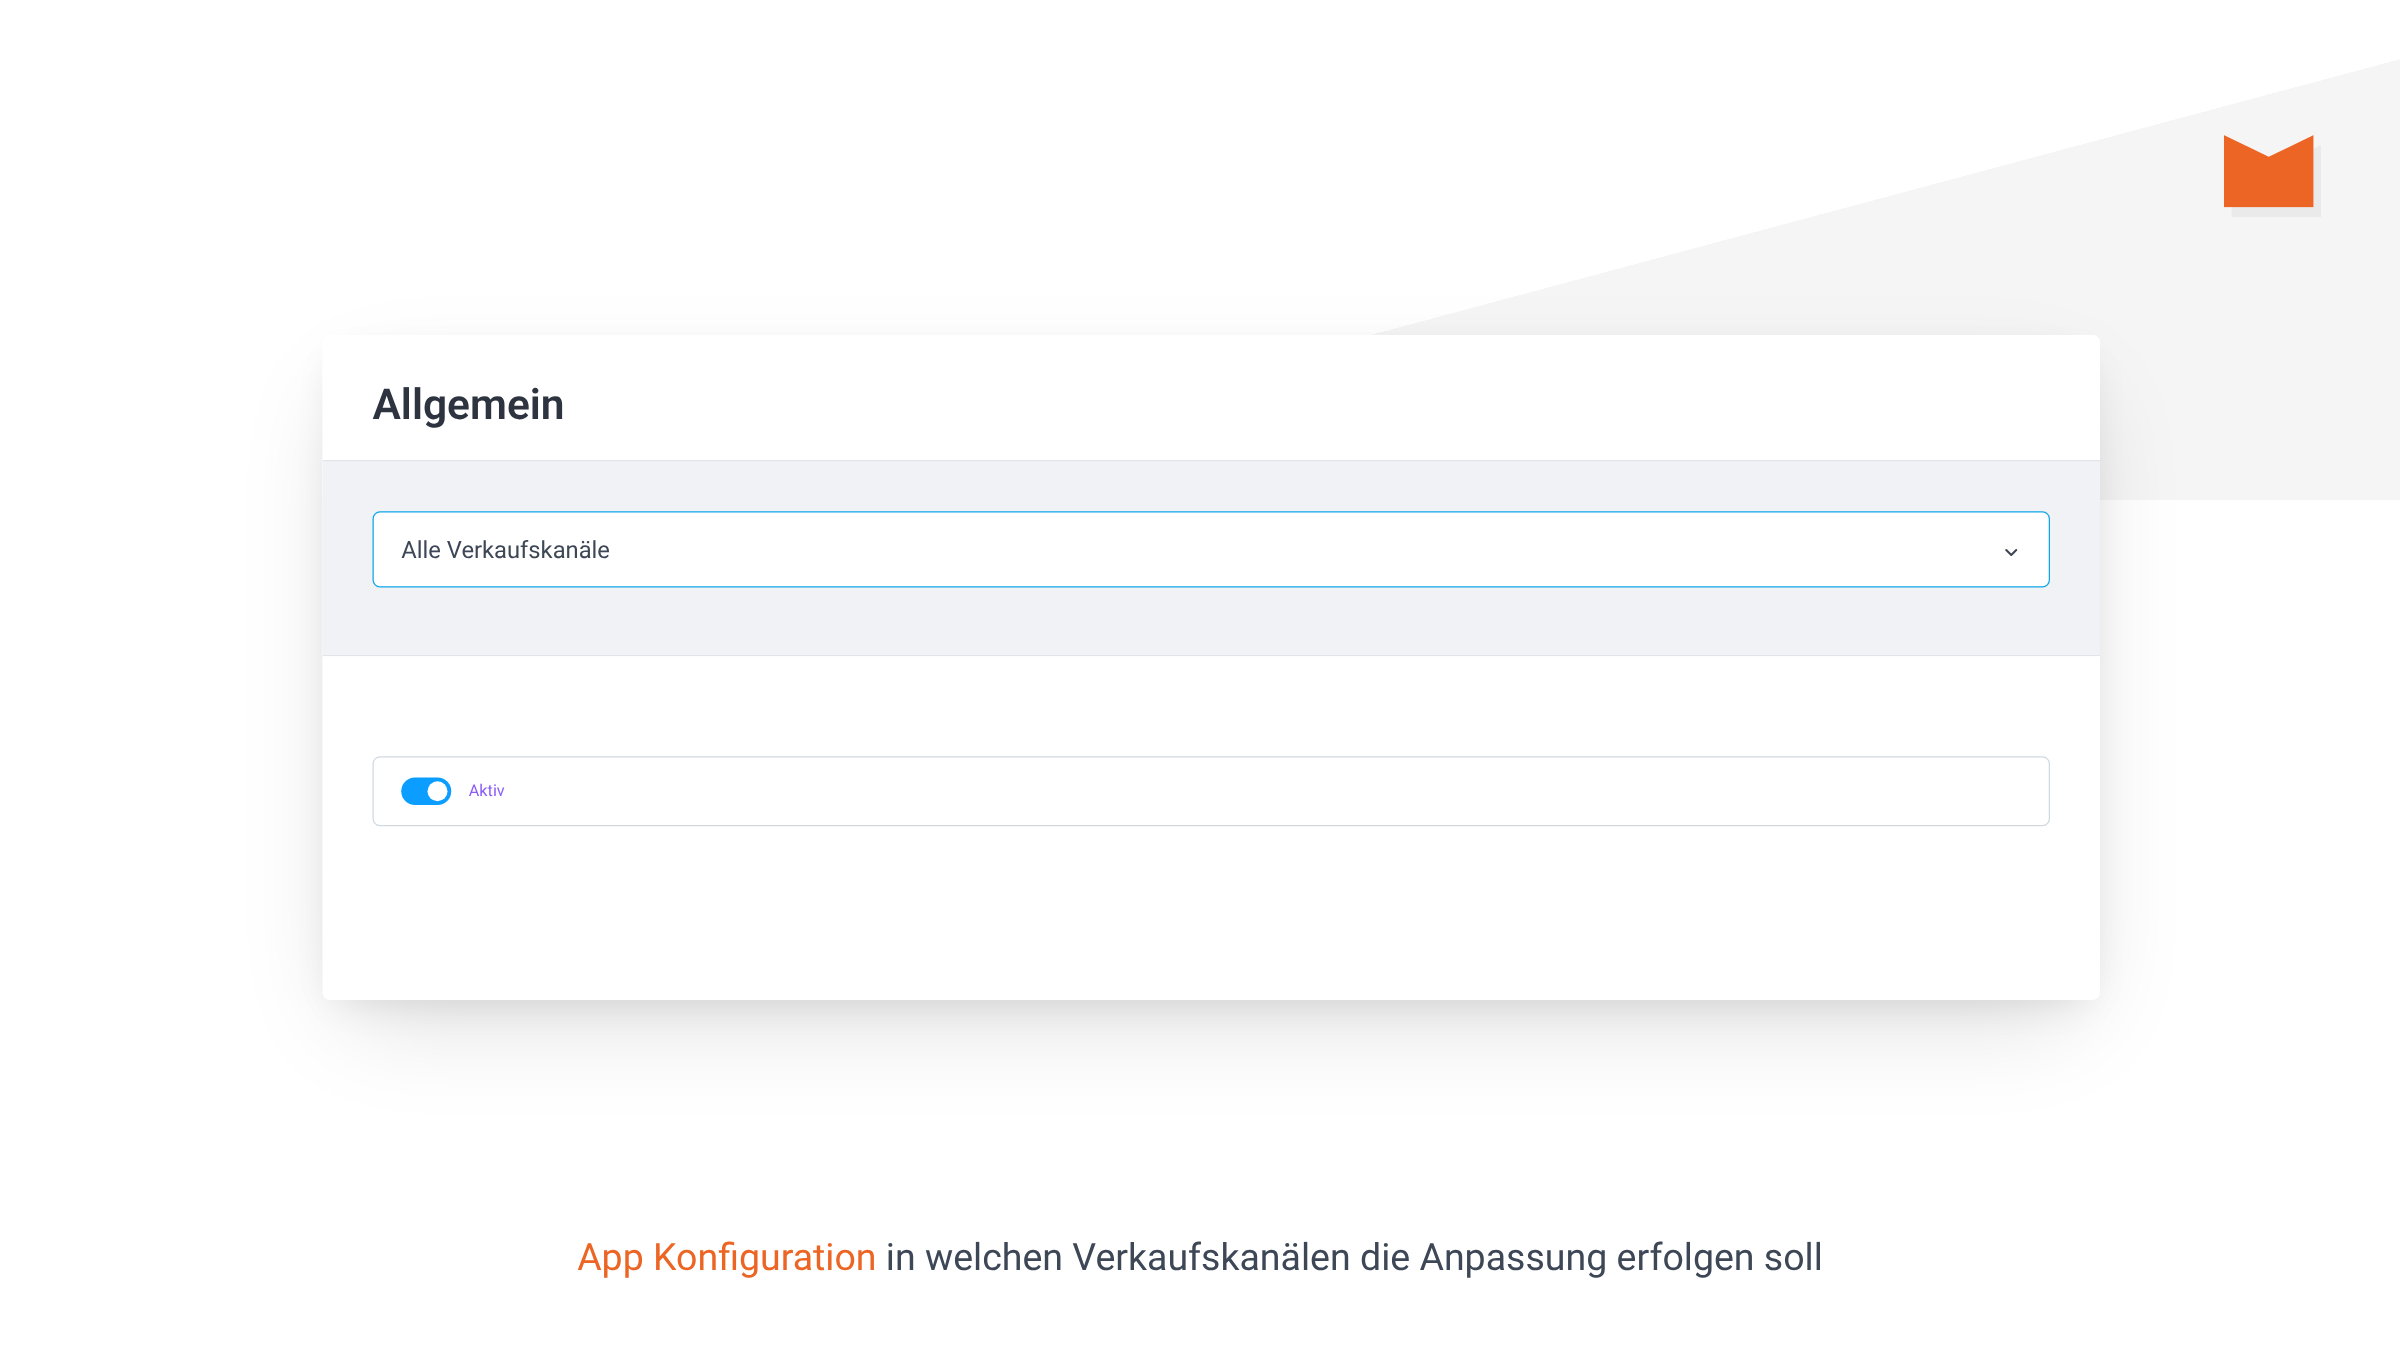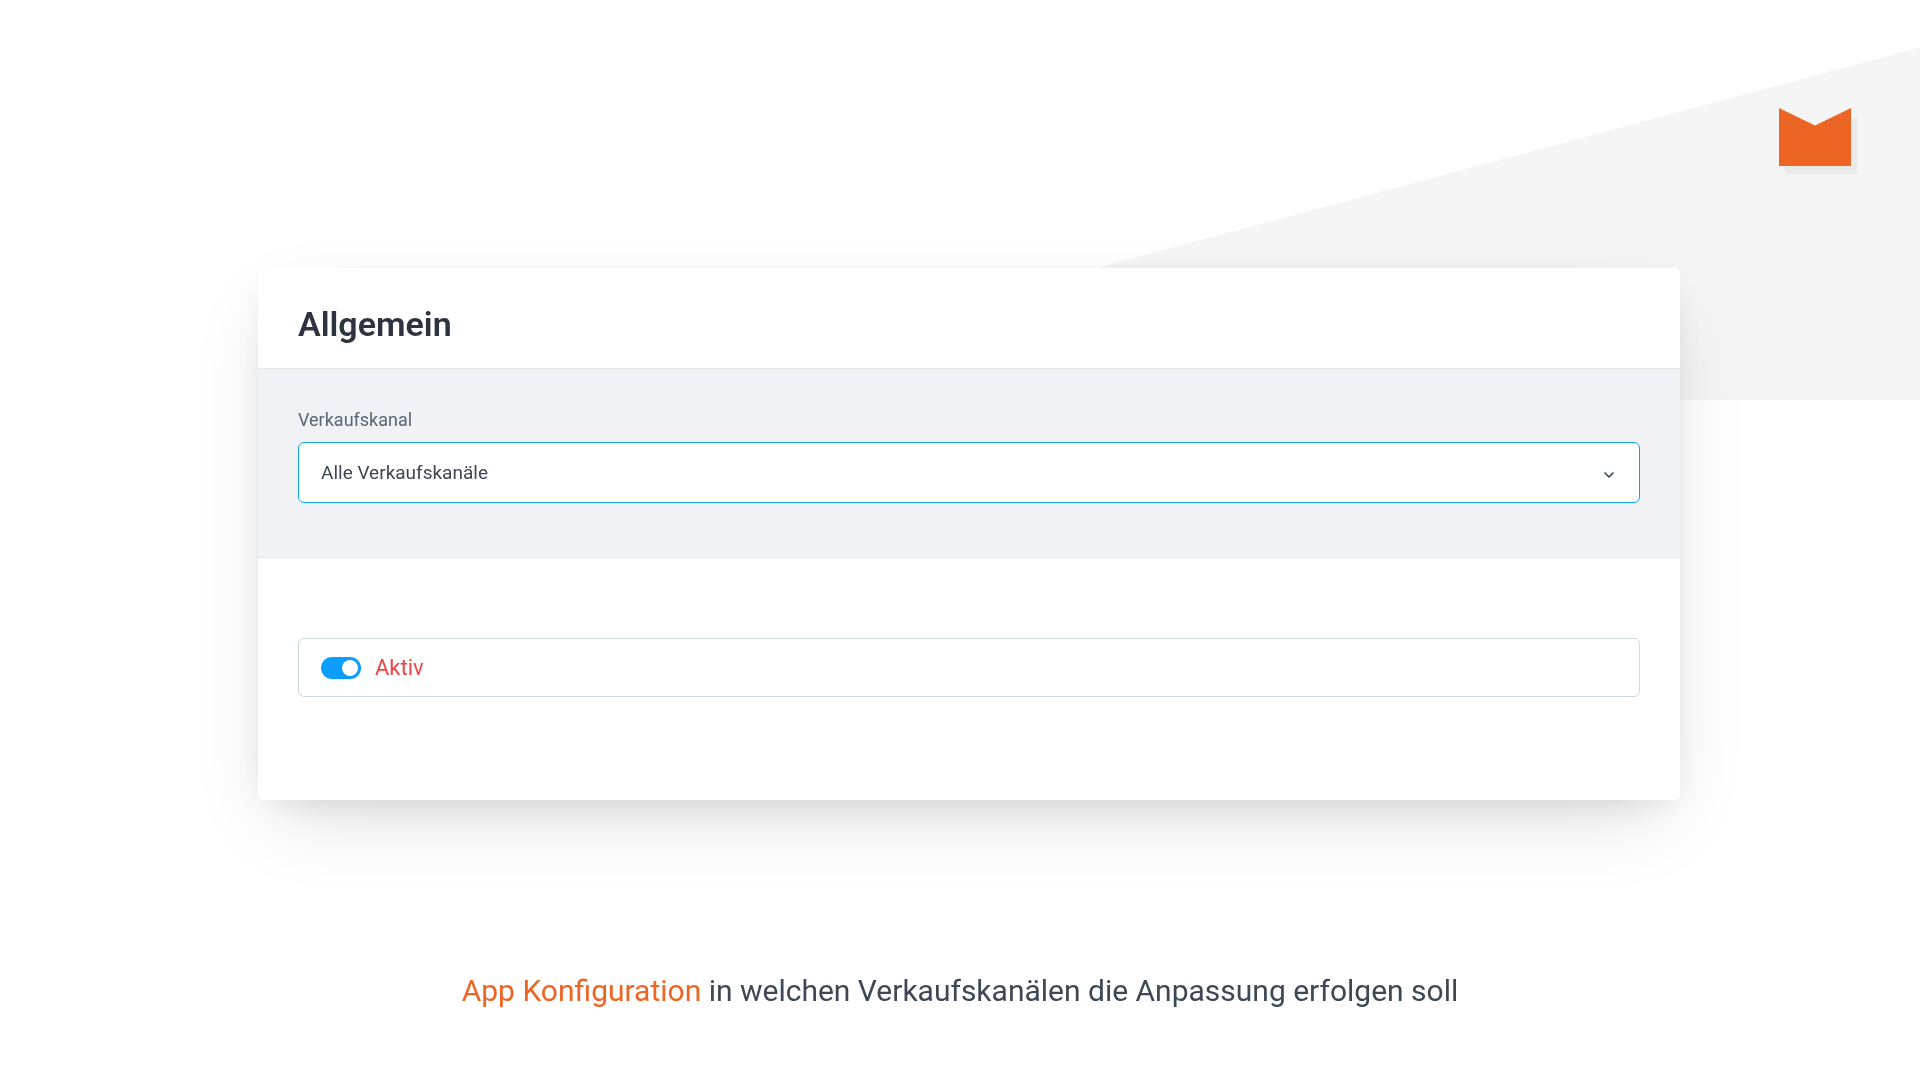--- a/index.html
+++ b/index.html
@@ -146,27 +146,27 @@
       position: absolute;
       right: 3px;
       top: 3px;
       width: 16px;
       height: 16px;
       background: #ffffff;
       border-radius: 50%;
     }
     
     .toggle-label {
-      font-size: 22px;
-      color: #ef4444;
+      font-size: 13px;
+      color: #8b5cf6;
     }
     
     .caption {
       position: absolute;
-      bottom: 72px;
+      bottom: 56px;
       left: 0;
       width: 100%;
       text-align: center;
       font-size: 30px;
       color: #3d4756;
       z-index: 1;
     }
     
     .caption-highlight {
       color: #ec6524;
@@ -181,21 +181,20 @@
   <div class="logo-shadow"></div>
   <div class="logo-shape"></div>
 </div>
 
 <div class="card">
   <div class="card-header">
     <h2>Allgemein</h2>
   </div>
 
   <div class="card-section-grey">
-    <label class="field-label">Verkaufskanal</label>
     <div class="select-box">
       <span>Alle Verkaufskanäle</span>
       <span class="chevron">
         <svg viewBox="0 0 24 24" fill="none" stroke="#3d4756" stroke-width="2.5" stroke-linecap="round" stroke-linejoin="round">
           <polyline points="6 9 12 15 18 9"></polyline>
         </svg>
       </span>
     </div>
   </div>
 

